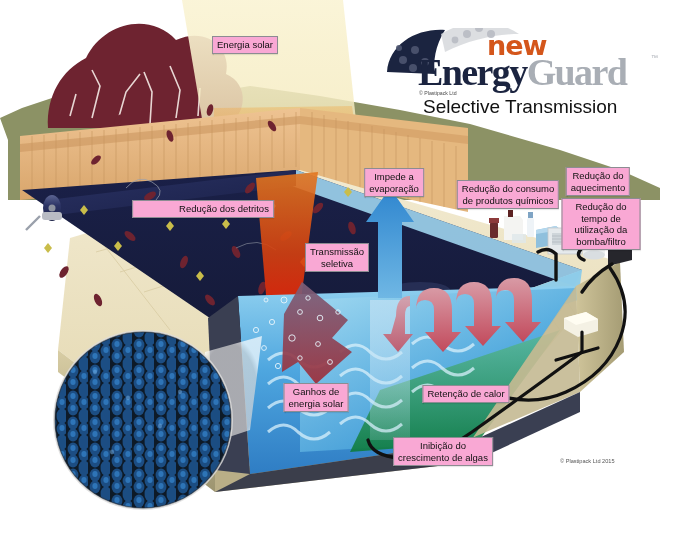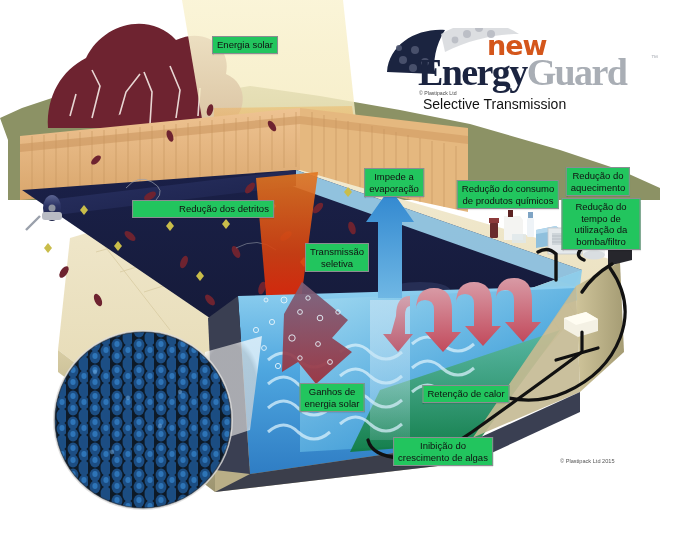--- a/index.html
+++ b/index.html
@@ -2,37 +2,37 @@
 <html><head>
 <meta charset="utf-8">
 <style>
   html,body{margin:0;padding:0;background:#fff;}
   body{width:680px;height:542px;overflow:hidden;
        font-family:"Liberation Sans",sans-serif;}
   #stage{position:relative;width:680px;height:542px;background:#ffffff;overflow:hidden;}
   svg#scene{position:absolute;left:0;top:0;width:680px;height:542px;}
 
   
-  .lbl{position:absolute;background:#22c55e;border:1px solid #8c8c92;
+  .lbl{position:absolute;background:#f9a8d4;border:1px solid #8c8c92;
        color:#111;font-size:9.5px;line-height:11.5px;padding:2px 4px;
        text-align:center;white-space:pre-line;
        box-shadow:0 1px 1px rgba(0,0,0,.18);}
   .lbl.c{transform:translateX(-50%);}
 
   
   #logo{position:absolute;left:383px;top:28px;width:290px;height:108px;}
   .lg-new{position:absolute;left:104px;top:2px;font-size:27px;font-weight:bold;
           color:#d4561b;letter-spacing:-1px;font-family:"DejaVu Sans",sans-serif;}
   .lg-main{position:absolute;left:35px;top:22px;font-size:38px;font-weight:bold;
            letter-spacing:-1.6px;font-family:Liberation Serif, serif;white-space:nowrap;}
   .lg-e{color:#1b2440;}
   .lg-g{color:#a9aeb5;}
   .lg-tm{position:absolute;left:268px;top:26px;font-size:7px;color:#a9aeb5;}
   .lg-cp{position:absolute;left:36px;top:62px;font-size:5.2px;color:#4a4a4a;}
-  .lg-sub{position:absolute;left:40px;top:68px;font-size:14px;color:#111;
+  .lg-sub{position:absolute;left:40px;top:68px;font-size:19px;color:#111;
           font-family:"Liberation Sans",sans-serif;white-space:nowrap;}
   #copyright{position:absolute;left:560px;top:458px;font-size:5.6px;color:#565656;}
 </style>
 </head>
 <body>
 
 <div id="stage">
 
   <svg id="scene" viewBox="0 0 680 542">
     <defs>
@@ -406,21 +406,21 @@
 
   <div class="lbl c" style="left:394px;top:168px;">Impede a
 evaporação</div>
 
   <div class="lbl c" style="left:598px;top:167px;">Redução do
 aquecimento</div>
 
   <div class="lbl c" style="left:601px;top:198px;">Redução do tempo de
 utilização da bomba/filtro</div>
 
-  <div class="lbl c" style="left:316px;top:383px;margin-left:16px;">Ganhos de
+  <div class="lbl c" style="left:316px;top:383px;">Ganhos de
 energia solar</div>
 
   <div class="lbl c" style="left:466px;top:385px;">Retenção de calor</div>
 
   <div class="lbl c" style="left:443px;top:437px;text-align:center;">Inibição do
 crescimento de algas</div>
 
   <div id="copyright">© Plastipack Ltd 2015</div>
 </div>
 

